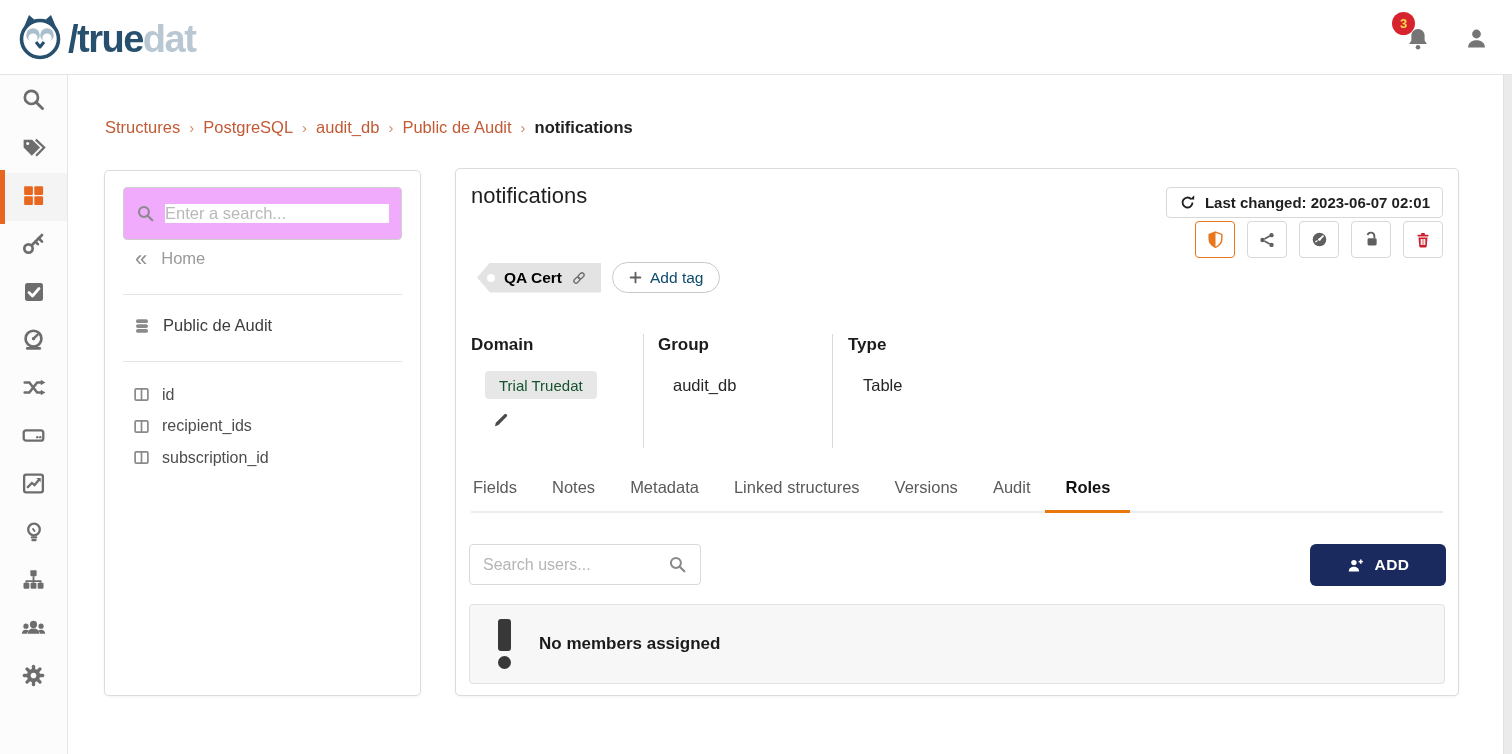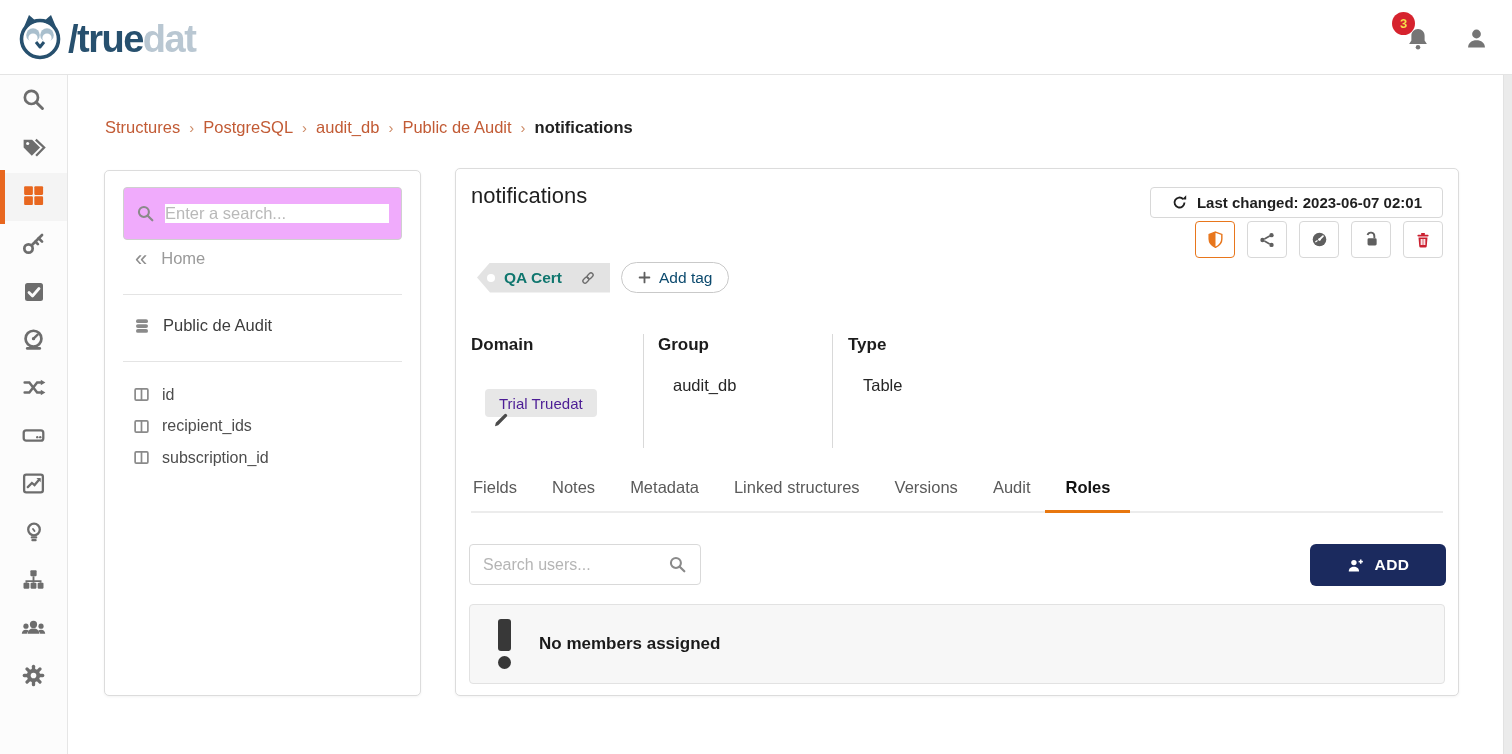--- a/index.html
+++ b/index.html
@@ -54,44 +54,44 @@
   .parent-row { position:absolute; left:28px; top:145px; display:flex; align-items:center; gap:12px;
                 color:#3d3d3d; font-size:16.5px; }
   .field-list { position:absolute; left:28px; top:208px; right:10px; list-style:none; }
   .field-item { display:flex; align-items:center; gap:12px; height:31.5px; color:#4d4d4d;
                 font-size:16px; cursor:pointer; }
   .field-item .ficon { color:#8a8a8a; display:flex; }
 
   
   .mc-title { position:absolute; left:15px; top:14px; font-size:22px; color:#1f1f1f; font-weight:400; }
   .last-changed { position:absolute; right:15px; top:18px; height:31px; display:flex; align-items:center;
-                  gap:9px; padding:0 20px; border:1px solid #d8d8d8; border-radius:4px; background:#fff;
+                  gap:9px; padding:0 12px; border:1px solid #d8d8d8; border-radius:4px; background:#fff;
                   font-size:15px; font-weight:700; color:#1f1f1f; cursor:pointer; font-family:inherit; }
   .ibtn-row { position:absolute; right:15px; top:52px; display:flex; gap:12px; }
   .ibtn { width:40px; height:37px; border:1px solid #d8d8d8; border-radius:4px; background:#fff;
           display:flex; align-items:center; justify-content:center; color:#5f5f5f; cursor:pointer; }
   .ibtn.shield { border-color:#e8761c; color:#e8761c; }
   .ibtn.trash { color:#cb2030; }
 
   
   .tag-row { position:absolute; left:21px; top:93px; display:flex; align-items:center; gap:11px; }
-  .qa-tag { height:30px; background:#e3e3e3; display:flex; align-items:center; gap:18px;
+  .qa-tag { height:30px; background:#e3e3e3; display:flex; align-items:center; gap:9px;
             padding:0 14px 0 27px; clip-path:polygon(0 50%, 13px 0, 100% 0, 100% 100%, 13px 100%);
-            font-size:15.5px; font-weight:600; color:#0f766e; position:relative; cursor:pointer;text-align:right; }
+            font-size:15.5px; font-weight:600; color:#000000; position:relative; cursor:pointer;text-align:right; }
   .qa-tag .hole { position:absolute; left:10px; top:11px; width:8px; height:8px; border-radius:50%; background:#fff; }
   .qa-tag .link-ic { color:#6d6d6d; display:flex; }
   .add-tag { height:31px; border:1px solid #c9c9c9; border-radius:16px; background:#fff; display:flex;
              align-items:center; gap:8px; padding:0 16px; font-size:15.5px; color:#0c4a6e; cursor:pointer; font-family:inherit; }
   .add-tag .plus { color:#5f5f5f; display:flex; }
 
   
   .info-label { position:absolute; top:166px; font-size:17px; font-weight:700; color:#1c1c1c; }
   .info-value { position:absolute; top:207px; font-size:16.5px; color:#262626; }
-  .domain-pill { position:absolute; left:29px; top:220px; height:28px; padding:0 14px; background:#e7e7e7;
-                 border:none; border-radius:4px; font-size:15px; color:#4c1d95; cursor:pointer; font-family:inherit; }
+  .domain-pill { position:absolute; left:29px; top:202px; height:28px; padding:0 14px; background:#e7e7e7;
+                 border:none; border-radius:4px; font-size:15px; color:#14532d; cursor:pointer; font-family:inherit; }
   .edit-btn { position:absolute; left:36px; top:242px; background:none; border:none; color:#4a4a4a; cursor:pointer; }
   .vdiv { position:absolute; top:165px; width:1px; height:114px; background:#d9d9d9; }
 
   
   .tabs { position:absolute; left:15px; right:15px; top:303px; }
   .tabs ul { list-style:none; display:flex; gap:35px; padding-left:2px; border-bottom:2px solid #ececec; }
   .tab { font-size:16.5px; color:#5a5a5a; padding:6px 0 13px; border-bottom:3px solid transparent;
          margin-bottom:-2px; cursor:pointer; white-space:nowrap; }
   .tab.active { color:#111; font-weight:700; border-bottom-color:#e8770e;
                 padding-left:20px; padding-right:20px; margin-left:-20px; margin-right:-20px; }

